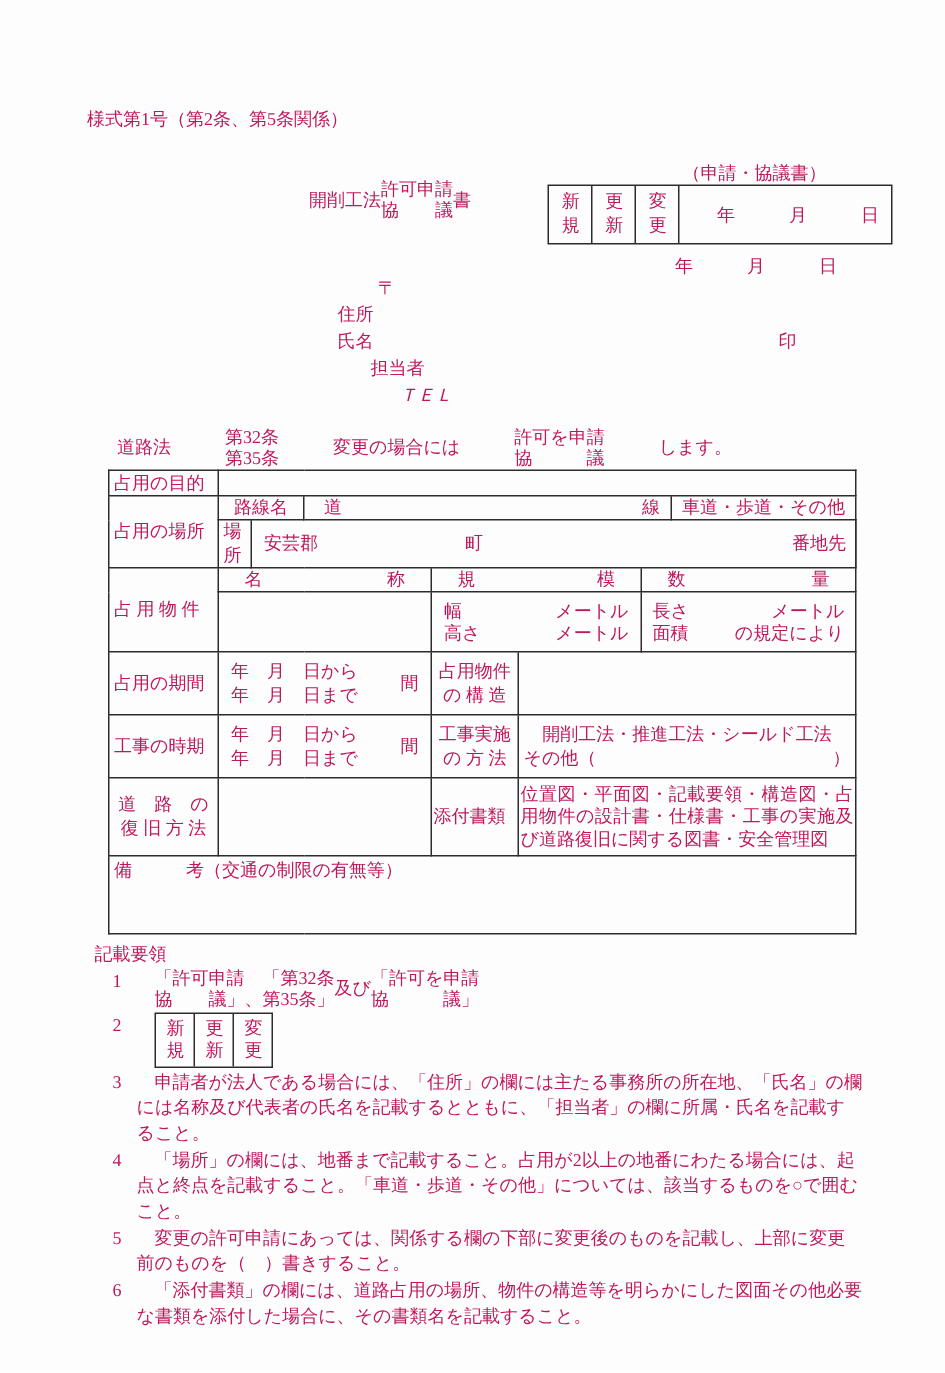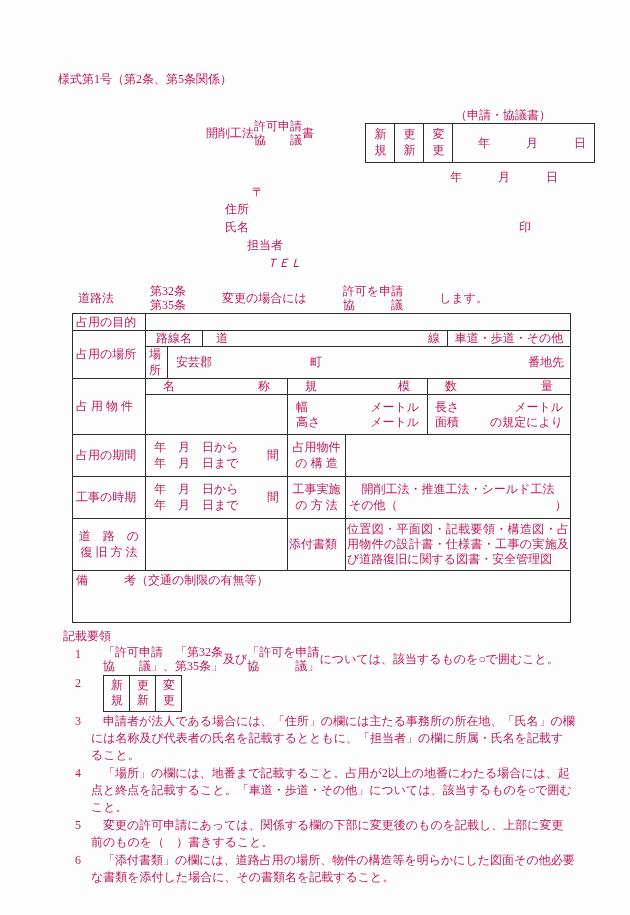--- a/index.html
+++ b/index.html
@@ -249,21 +249,21 @@
       <div class="note-body">
         <span class="nstack">
             <span>「許可申請</span>
             <span>協　　議」、</span>
           </span><span class="nstack">
             <span>「第32条</span>
             <span>第35条」</span>
           </span><span>及び</span><span class="nstack">
             <span>「許可を申請</span>
             <span>協　　　議」</span>
-          </span><span>については、該当するものを○で囲むこと。</span>
+          </span>
       </div>
     </div>
 
     <div class="note">
       <span class="note-num">2</span>
       <div class="note-body">
         <span class="mini-box">
           <span class="mini-cell">
               <span class="vtext">新規</span>
             </span>

